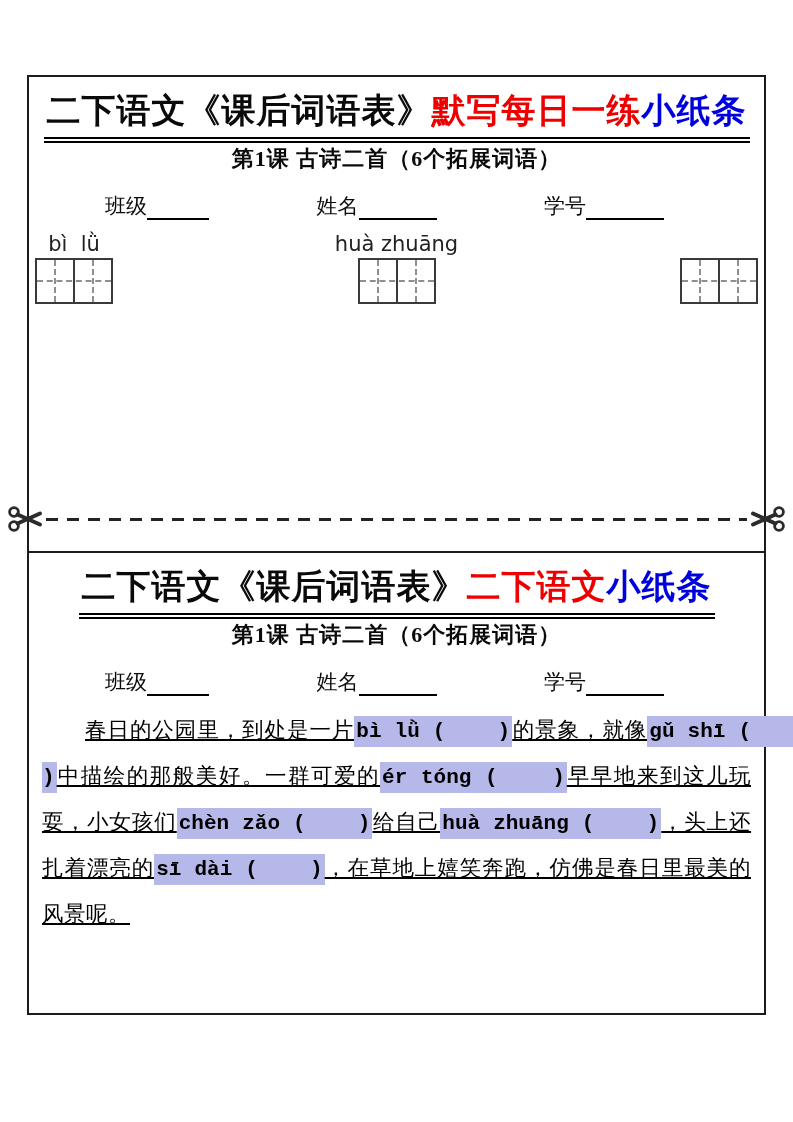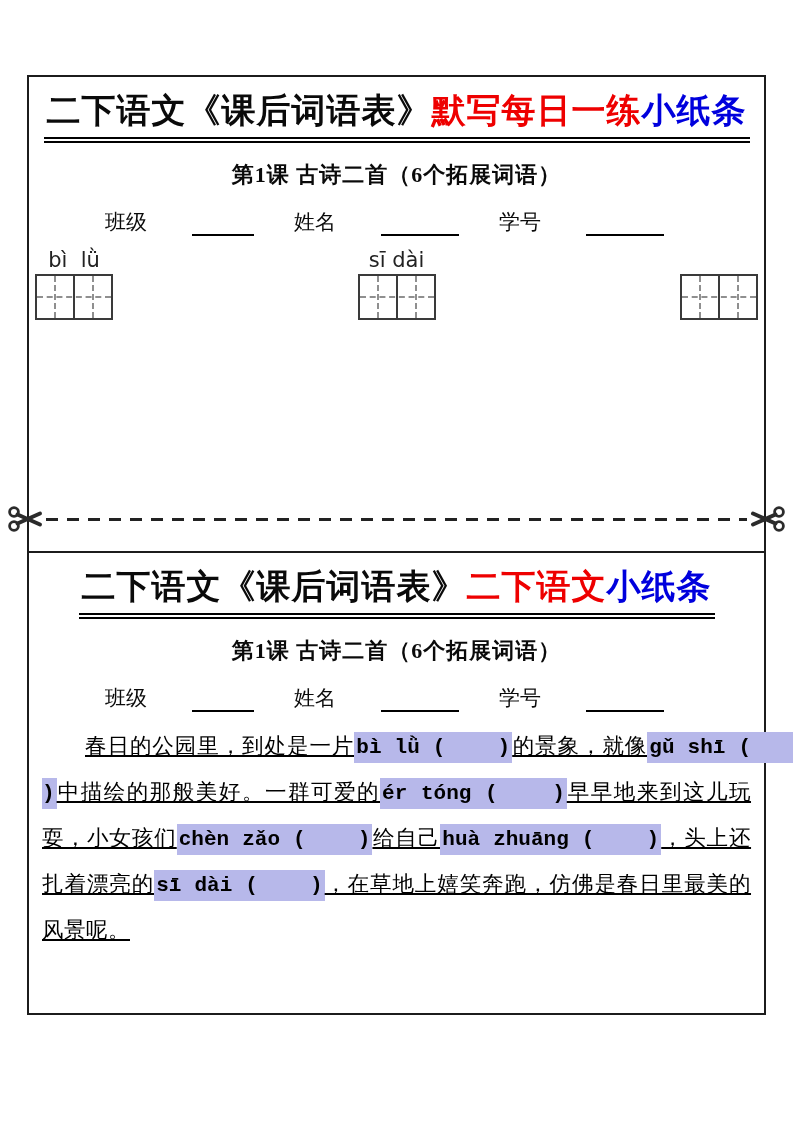--- a/index.html
+++ b/index.html
@@ -23,29 +23,29 @@
   .title{margin-top:11px;text-align:center;white-space:nowrap;}
   .title-inner{
     display:inline-block;border-bottom:6px double #000;padding:0 3px 3px;
     font-weight:bold;font-size:34px;letter-spacing:1px;
     font-family:"Liberation Serif","DejaVu Serif",serif;
   }
   .t-red{color:var(--red);}
   .t-blue{color:var(--blue);}
 
   .subtitle{
-    margin-top:17px;text-align:center;font-weight:bold;font-size:22px;
+    margin-top:1px;text-align:center;font-weight:bold;font-size:22px;
     letter-spacing:1px;
   }
 
   .fields{
     margin-top:18px;display:flex;justify-content:space-between;
     padding-left:76px;padding-right:100px;font-size:21px;
   }
-  .field{display:inline-flex;align-items:flex-end;gap:45px;}
+  .field{display:inline-flex;align-items:flex-end;}
   .blank{display:inline-block;border-bottom:2px solid #000;height:24px;}
   .blank.w1{width:62px;}
   .blank.w2{width:78px;}
   .blank.w3{width:78px;}
 
   
   .grids-row{
     margin-top:10px;display:flex;justify-content:space-between;
     padding:0 6px;
   }
@@ -121,21 +121,21 @@
   <div class="grids-row">
     <div class="gcol">
       <div class="py">bì  lǜ</div>
       <div class="tzg">
           <div class="cell"></div>
           <div class="cell"></div>
           <div class="hmid"></div>
         </div>
     </div>
     <div class="gcol">
-      <div class="py">sī dài</div>
+      <div class="py">huà zhuāng</div>
       <div class="tzg">
           <div class="cell"></div>
           <div class="cell"></div>
           <div class="hmid"></div>
         </div>
     </div>
     <div class="gcol">
       <div class="py"></div>
       <div class="tzg">
           <div class="cell"></div>

